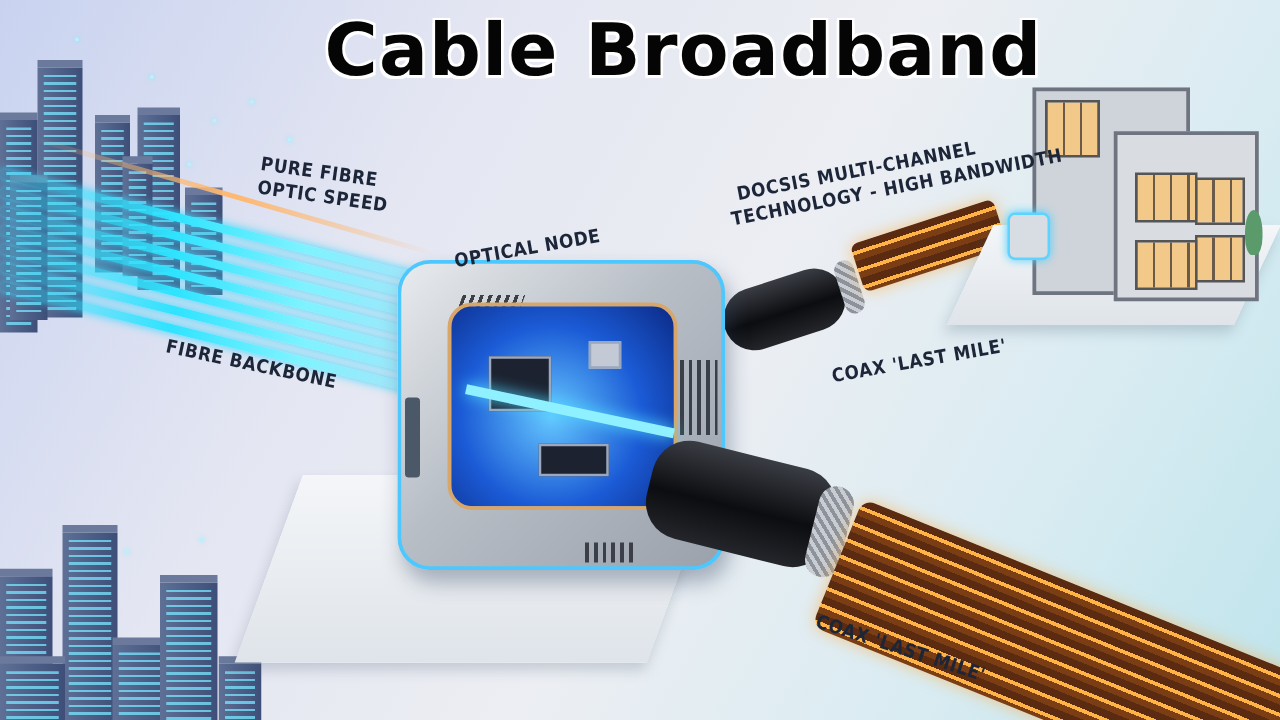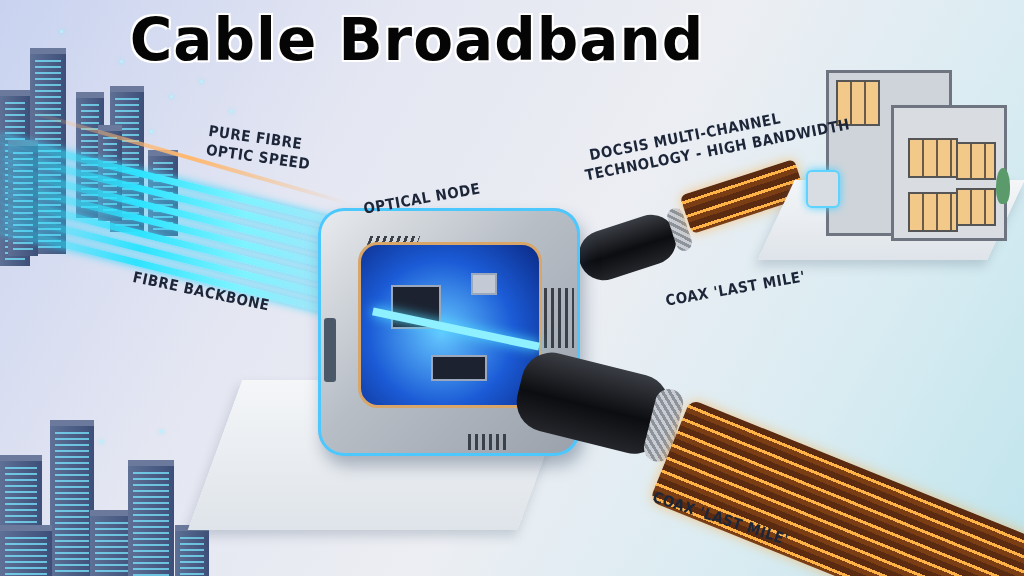--- a/index.html
+++ b/index.html
@@ -1,20 +1,20 @@
 <!DOCTYPE html>
 <html><head>
 <meta charset="utf-8">
 <style>
   html,body{margin:0;padding:0;}
   body{width:1024px;height:576px;overflow:hidden;position:relative;
     font-family:"DejaVu Sans",sans-serif;
     background:linear-gradient(120deg,#c9d3f0 0%,#e4e6f2 30%,#eceef3 55%,#d9ecf2 78%,#bfe4ec 100%);}
   .scene{position:absolute;inset:0;overflow:hidden;}
-  .title{position:absolute;left:0;top:6px;width:834px;text-align:center;
+  .title{position:absolute;left:0;top:6px;width:834px;text-align:right;
     font-family:"DejaVu Sans",sans-serif;font-weight:bold;font-size:58px;letter-spacing:1px;color:#050505;
     text-shadow:0 0 3px #fff,0 0 3px #fff,2px 2px 0 #fff,-2px -2px 0 #fff,2px -2px 0 #fff,-2px 2px 0 #fff;}
   .label{position:absolute;font-family:"DejaVu Sans Condensed","DejaVu Sans",sans-serif;font-weight:bold;
     color:#1c2638;font-size:15px;line-height:19px;letter-spacing:0.5px;white-space:nowrap;transform-origin:left top;}
   .platform{position:absolute;background:linear-gradient(180deg,#f4f6f8,#dfe4ea);box-shadow:0 6px 10px rgba(80,100,120,.25);}
   .fibre-beam{position:absolute;height:7px;border-radius:4px;transform-origin:left center;
     background:linear-gradient(90deg,rgba(40,220,255,0.2),#2fe3ff 40%,#7ff3ff 70%,rgba(80,220,255,.4));
     box-shadow:0 0 8px #36d6ff;}
   .building{position:absolute;background:linear-gradient(90deg,#5f7096,#3d4e78);border-top:6px solid #6b7a9c;}
   .building::after{content:"";position:absolute;inset:6px 5px;background:repeating-linear-gradient(180deg,rgba(120,230,255,.75) 0 2px,transparent 2px 6px);}

